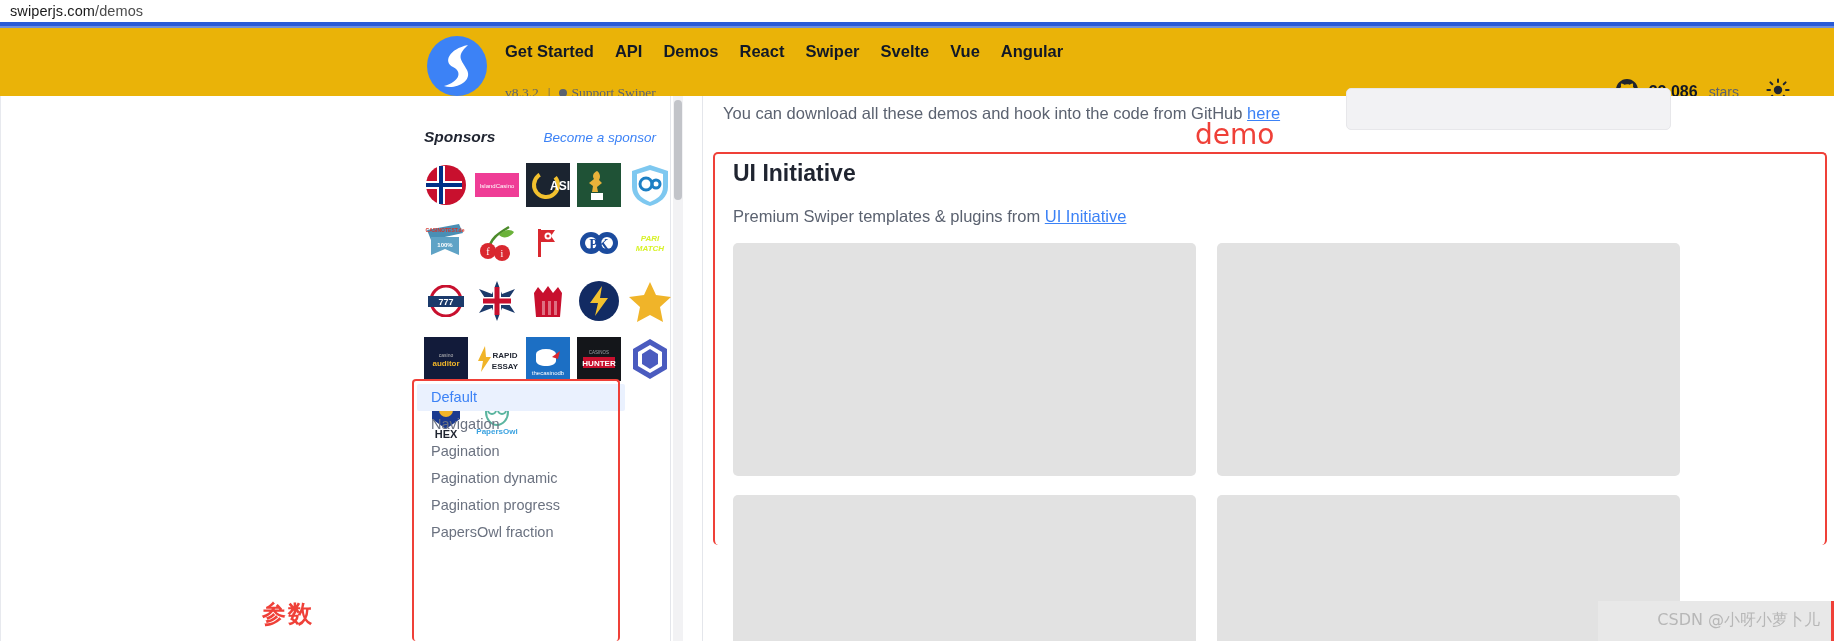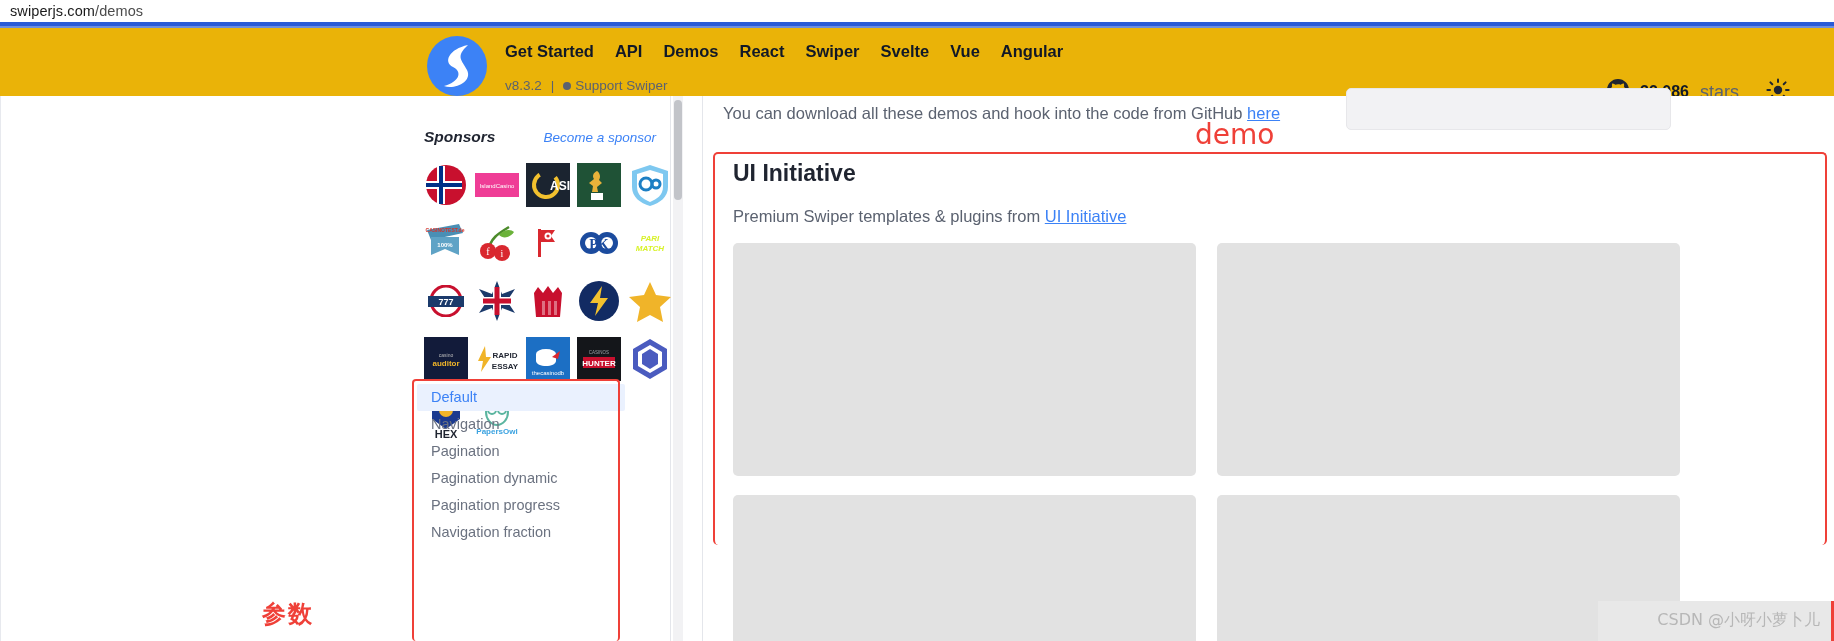--- a/index.html
+++ b/index.html
@@ -38,32 +38,32 @@
   .logo-circle {
     width: 60px; height: 60px; border-radius: 50%;
     background: #3c82f6; position: relative; overflow: hidden;
   }
   .nav-block { position: absolute; left: 505px; top: 14px; }
   .nav-row { display: flex; align-items: center; gap: 21px; }
   .nav-row a {
     font-size: 16.5px; font-weight: bold; color: #111827;
     text-decoration: none; white-space: nowrap;
   }
-  .subnav-row { display: flex; align-items: center; gap: 9px; margin-top: 17px; }
+  .subnav-row { display: flex; align-items: center; gap: 9px; margin-top: 24px; font-family: Liberation Serif, serif; }
   .subnav-row .ver { font-size: 13.5px; color: #5b6270; }
   .subnav-row .sep { font-size: 13.5px; color: #5b6270; }
   .subnav-row .support { font-size: 13.5px; color: #5b6270; white-space: nowrap; }
   .dot-heart { display:inline-block; width:8px; height:8px; border-radius:50%; background:#5b6270; margin-right:4px; vertical-align: 0px;}
 
   .header-right {
     position: absolute; right: 44px; top: 50px;
     display: flex; align-items: center; gap: 11px;
   }
   .gh-star-count { font-size: 16px; font-weight: bold; color: #111827; }
-  .gh-star-label { font-size: 18px; color: #5b6270; }
+  .gh-star-label { font-size: 14px; color: #5b6270; }
   .theme-toggle { margin-left: 16px; cursor: pointer; }
 
   
   .body-area {
     position: absolute; left: 0; top: 96px; width: 1834px; height: 545px;
     background: #ffffff;
   }
   .rail-left {
     position: absolute; left: 0; top: 0; width: 1px; height: 545px; background:#e7e9ee;
   }
@@ -419,21 +419,21 @@
         </div>
       </div>
     </div>
 
     <div class="demos-menu">
       <div class="demo-item active">Default</div>
       <div class="demo-item">Navigation</div>
       <div class="demo-item">Pagination</div>
       <div class="demo-item">Pagination dynamic</div>
       <div class="demo-item">Pagination progress</div>
-      <div class="demo-item">Navigation fraction</div>
+      <div class="demo-item">PapersOwl fraction</div>
     </div>
     <div class="anno-box-left"></div>
     <div class="anno-params">参数</div>
 
     <div class="main-col">
       <div class="stub-box"></div>
       <div class="download-line"><span>You can download all these demos and hook into the code from GitHub </span><a href="#">here</a></div>
 
       <div class="anno-demo" style="left:492px;top:22px">demo</div>
 

